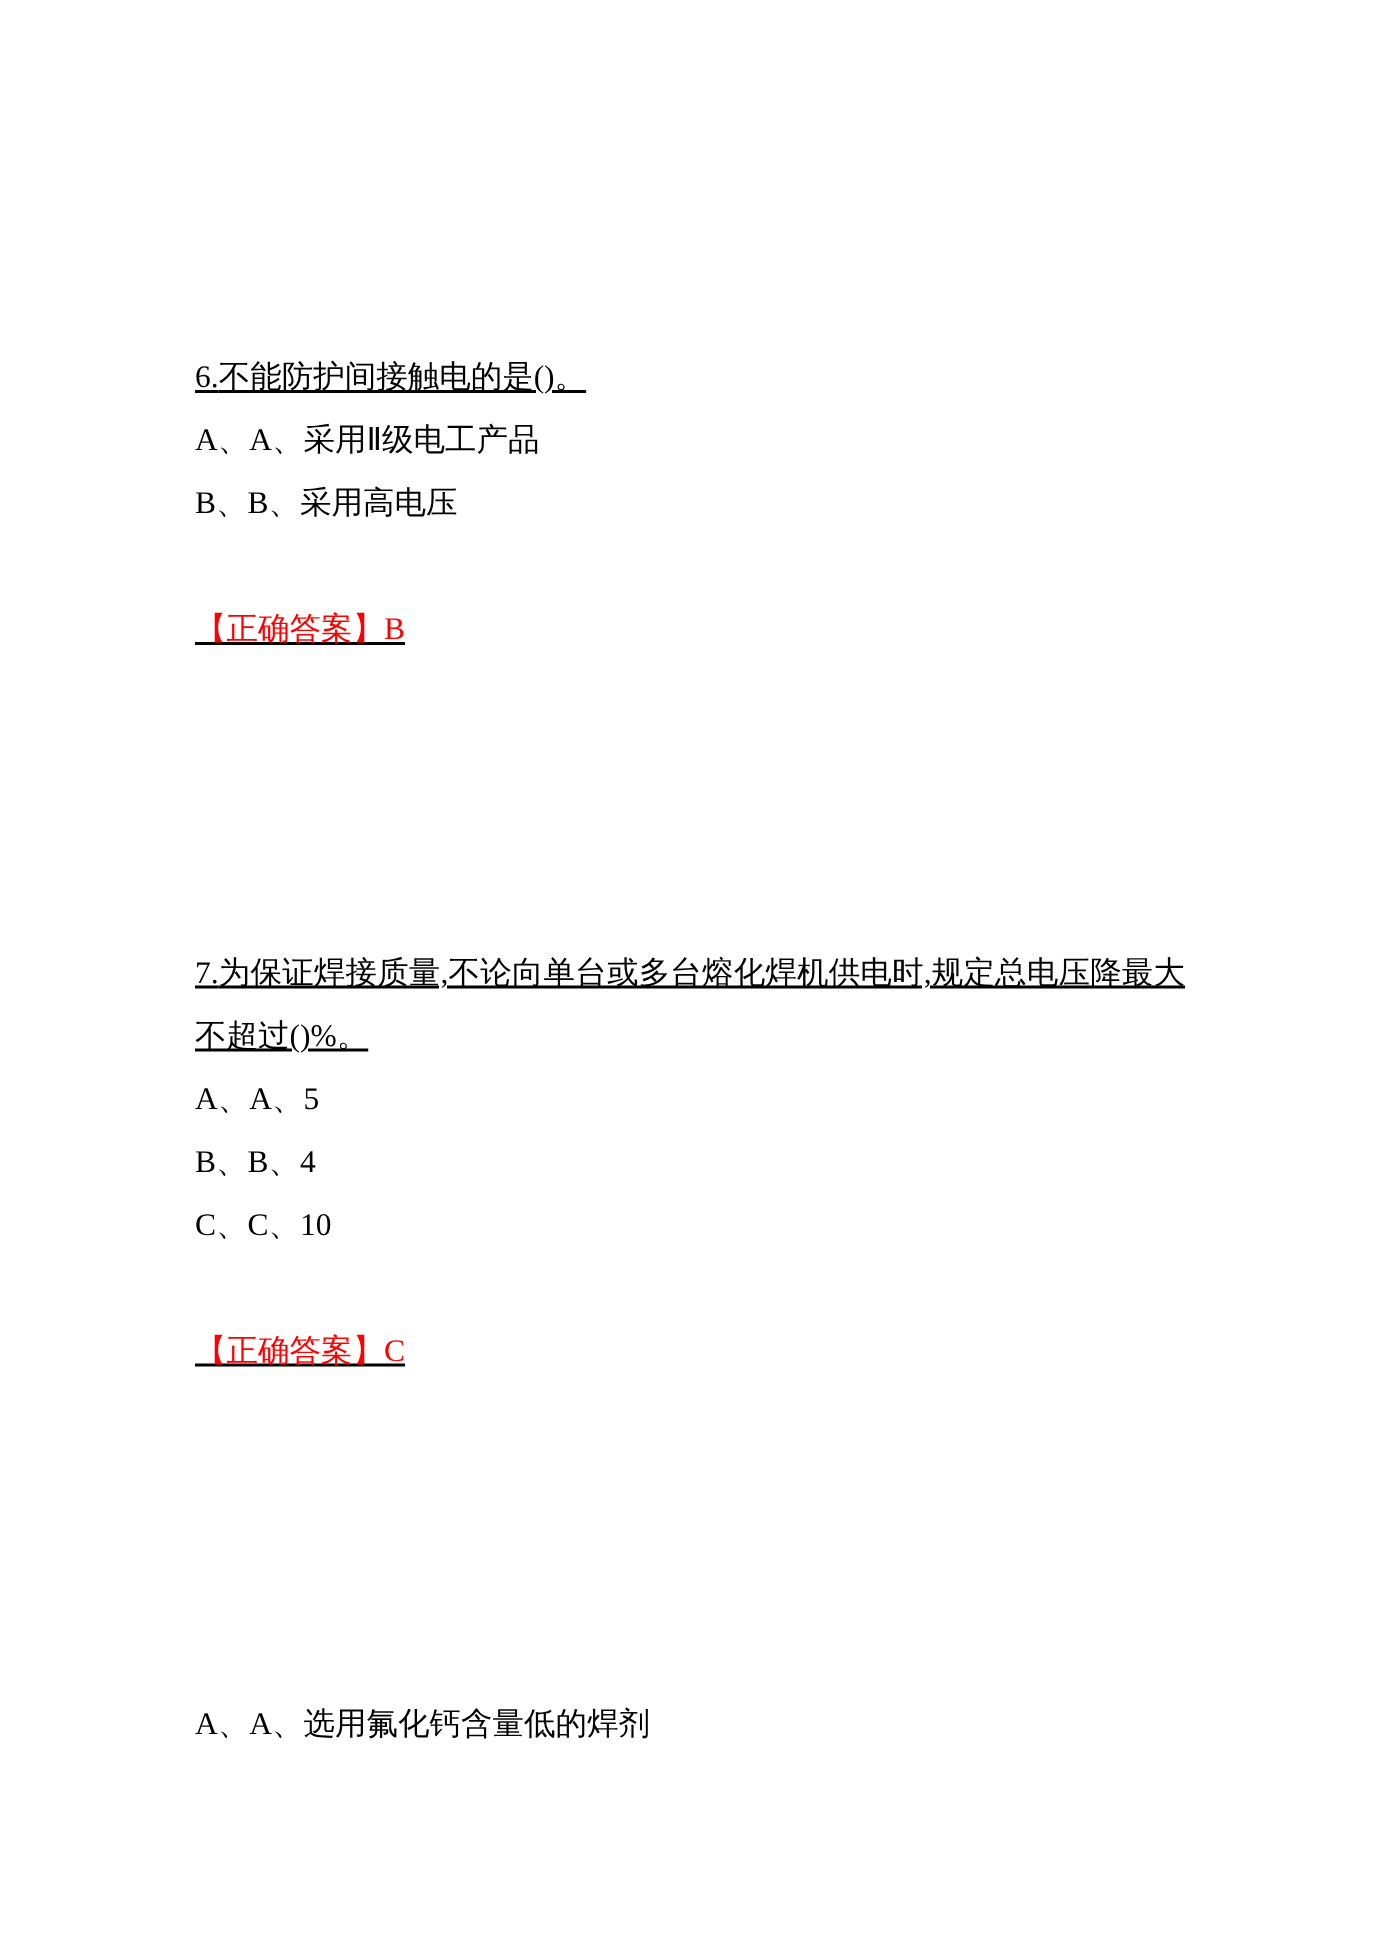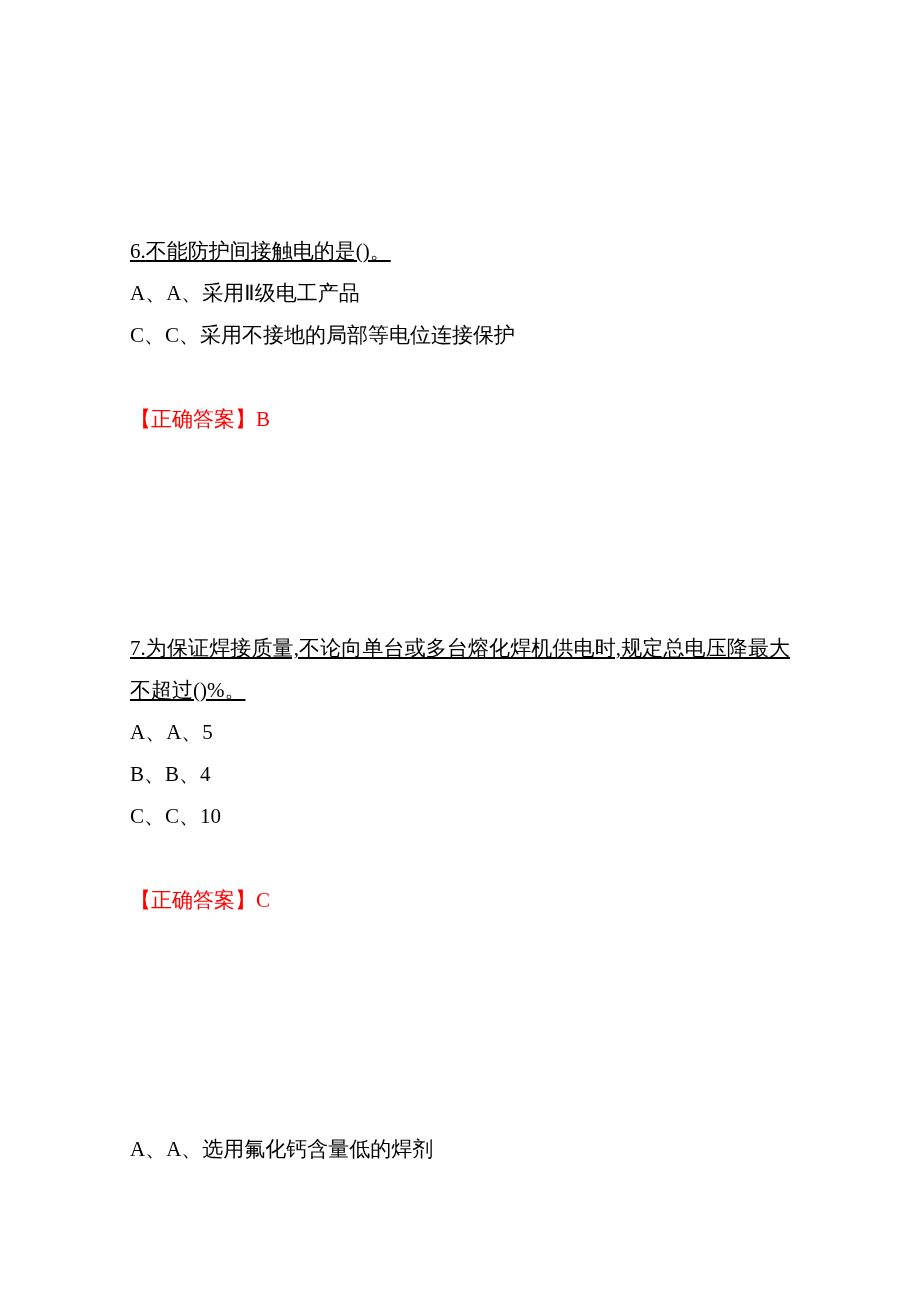--- a/index.html
+++ b/index.html
@@ -11,35 +11,35 @@
     font-size: 21px;
     color: #000000;
     line-height: 2.0;
     padding: 230px 130px 0 130px;
   }
   .question-block {
     margin-bottom: 0;
   }
   .question-stem { text-align: justify; text-decoration: underline; }
   .option { }
-  .answer-line { margin-top: 42px; margin-bottom: 42px; }
+  .answer-line { margin-top: 42px; margin-bottom: 42px; text-decoration: underline; }
   .answer-label { color: #ff0000; }
   .answer-value { color: #ff0000; }
   .gap-large { height: 145px; }
   .gap-xlarge { height: 165px; }
 </style>
 </head>
 <body>
 
 <div class="question-block">
   <div class="question-stem">
     <span>6.</span><span>不能防护间接触电的是()。</span>
   </div>
   <div class="option">A、A、采用Ⅱ级电工产品</div>
-  <div class="option">C、C、采用不接地的局部等电位连接保护</div>
+  <div class="option">B、B、采用高电压</div>
   <div class="answer-line">
     <span class="answer-label">【正确答案】</span><span class="answer-value">B</span>
   </div>
 </div>
 
 <div class="gap-large"></div>
 
 <div class="question-block">
   <div class="question-stem">
     <span>7.</span><span>为保证焊接质量,不论向单台或多台熔化焊机供电时,规定总电压降最大不超过()%。</span>

